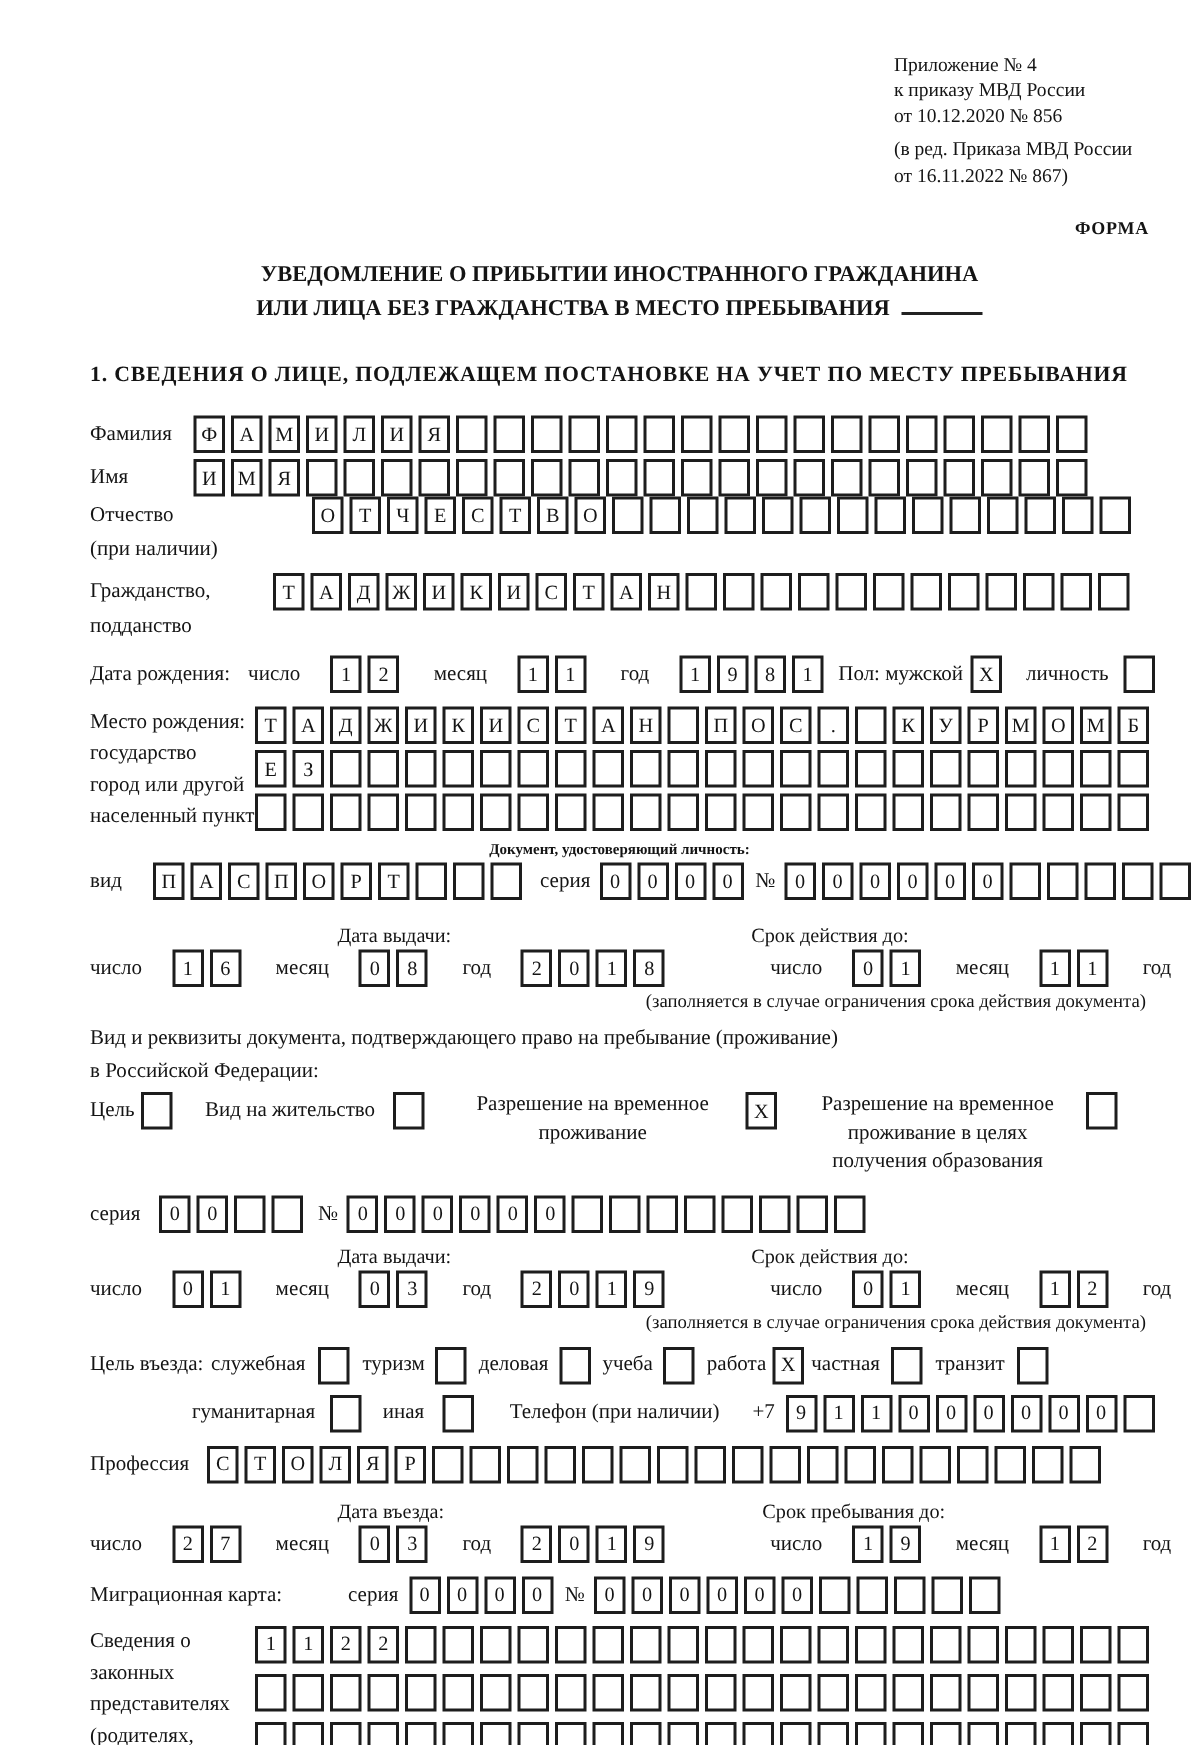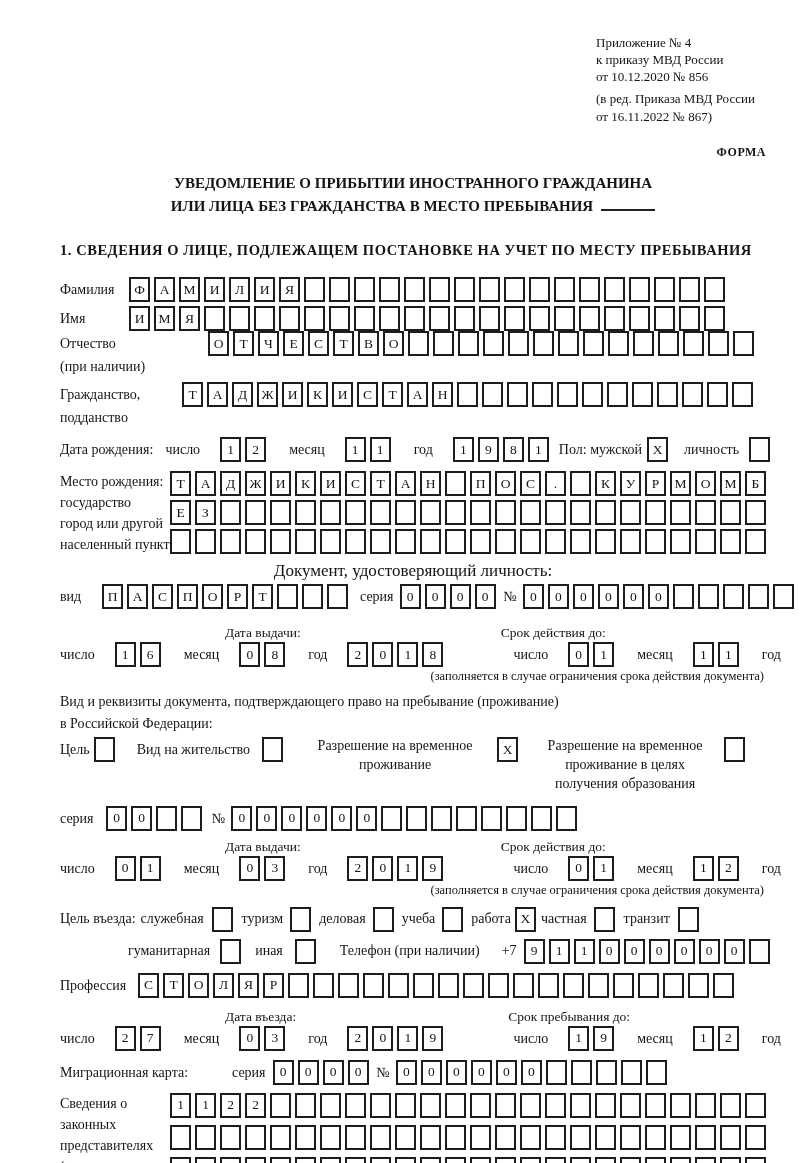--- a/index.html
+++ b/index.html
@@ -292,21 +292,21 @@
           <span class="cell"></span>
           <span class="cell"></span>
           <span class="cell"></span>
           <span class="cell"></span>
           <span class="cell"></span>
           <span class="cell"></span>
         </div>
     </div>
   </div>
 
-  <div style="text-align:center; font-weight:normal; font-size:17px; margin-bottom:3px;">Документ, удостоверяющий личность:</div>
+  <div style="text-align:center; font-weight:bold; font-size:10px; margin-bottom:3px;">Документ, удостоверяющий личность:</div>
 
   <div class="row" style="margin-bottom:16px;">
     <span class="lbl" style="width:42px;">вид</span>
     <div class="cells">
         <span class="cell">П</span>
         <span class="cell">А</span>
         <span class="cell">С</span>
         <span class="cell">П</span>
         <span class="cell">О</span>
         <span class="cell">Р</span>

